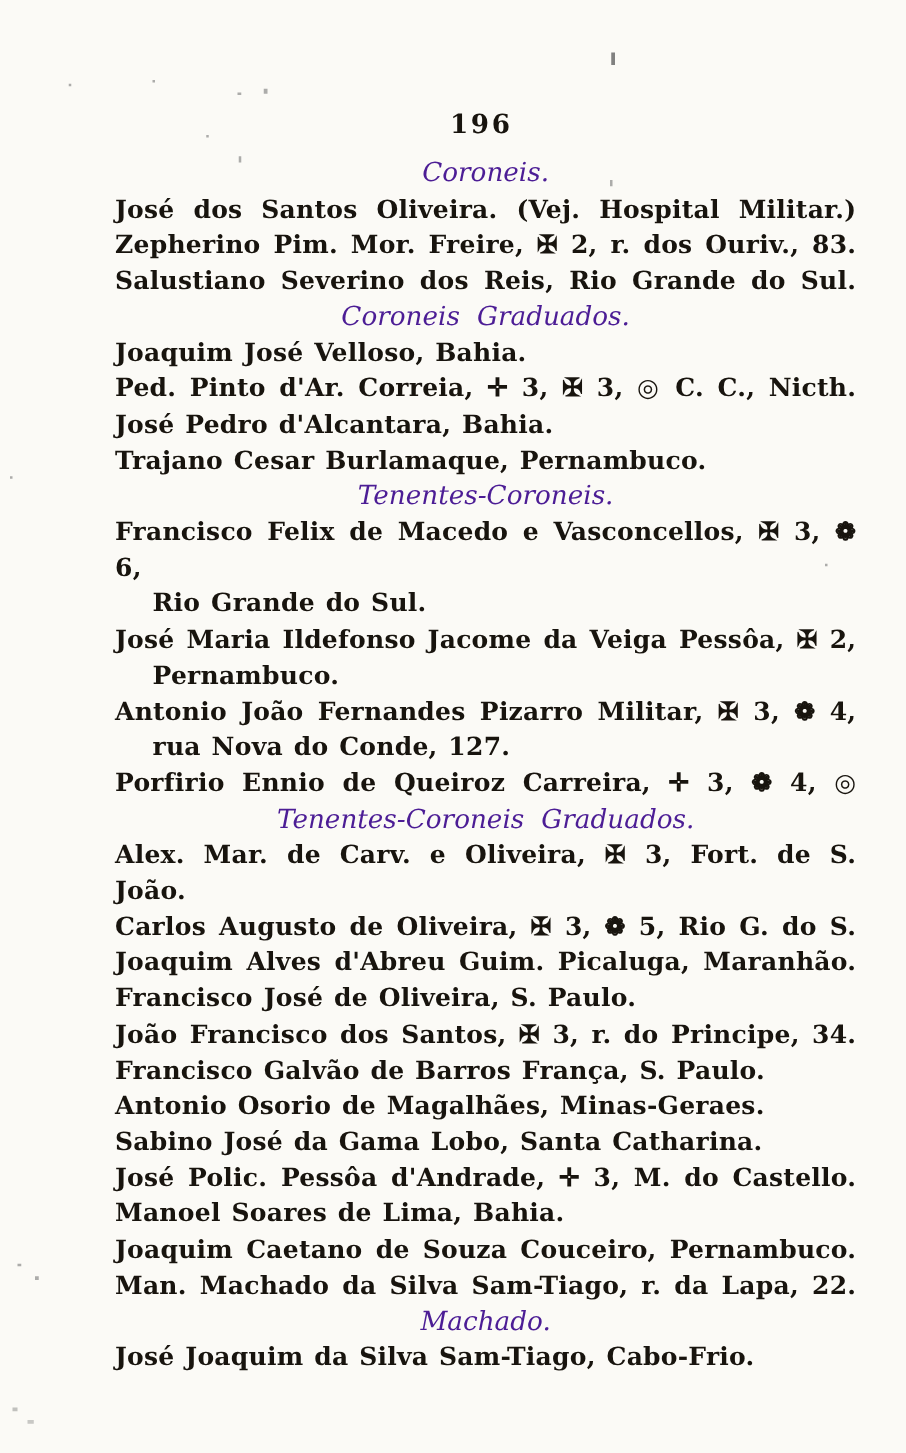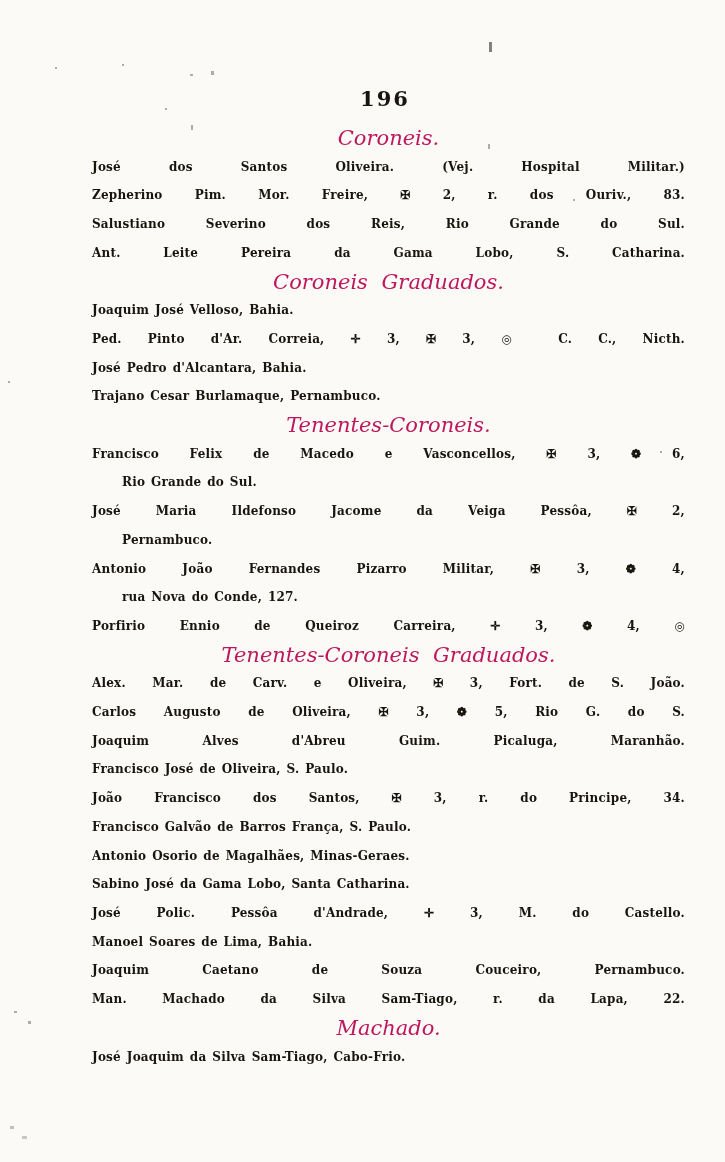--- a/index.html
+++ b/index.html
@@ -31,61 +31,60 @@
     letter-spacing: 2px;
   }
   .content {
     position: absolute;
     top: 88px;
     left: 92px;
     width: 593px;
   }
   .line {
     font-weight: bold;
-    font-size: 12px;
+    font-size: 20px;
     line-height: 28.7px;
     letter-spacing: 0.2px;
     word-spacing: 1.5px;
   }
   .just {
     text-align: justify;
     text-align-last: justify;
   }
   .cont {
     padding-left: 30px;
   }
   .heading {
     font-weight: normal;
     font-style: italic;
     font-size: 21px;
     line-height: 28.7px;
     text-align: center;
     word-spacing: 7px;
-    color: #be185d;
+    color: #4c1d95;
   }
   .speck {
     position: absolute;
     background: #6b6b6b;
     opacity: 0.55;
   }
 </style>
 </head>
 <body>
 
 <div class="page">
 
   <div class="pagenum">196</div>
 
   <div class="content">
 
     <div class="heading">Coroneis.</div>
     <div class="line just">José dos Santos Oliveira. (Vej. Hospital Militar.)</div>
     <div class="line just">Zepherino Pim. Mor. Freire, ✠ 2, r. dos Ouriv., 83.</div>
     <div class="line just">Salustiano Severino dos Reis, Rio Grande do Sul.</div>
-    <div class="line just">Ant. Leite Pereira da Gama Lobo, S. Catharina.</div>
 
     <div class="heading">Coroneis Graduados.</div>
     <div class="line">Joaquim José Velloso, Bahia.</div>
     <div class="line just">Ped. Pinto d'Ar. Correia, ✛ 3, ✠ 3, ◎ C. C., Nicth.</div>
     <div class="line">José Pedro d'Alcantara, Bahia.</div>
     <div class="line">Trajano Cesar Burlamaque, Pernambuco.</div>
 
     <div class="heading">Tenentes-Coroneis.</div>
     <div class="line just">Francisco Felix de Macedo e Vasconcellos, ✠ 3, ❁ 6,</div>
     <div class="line cont">Rio Grande do Sul.</div>

